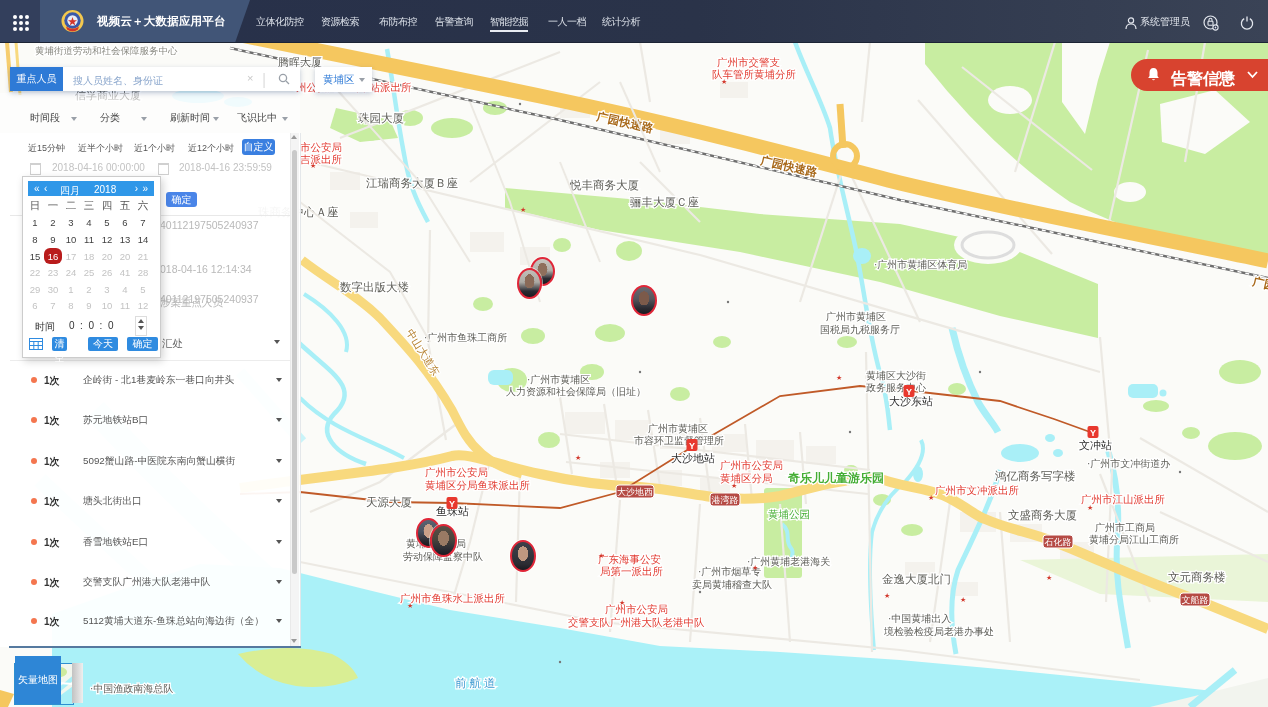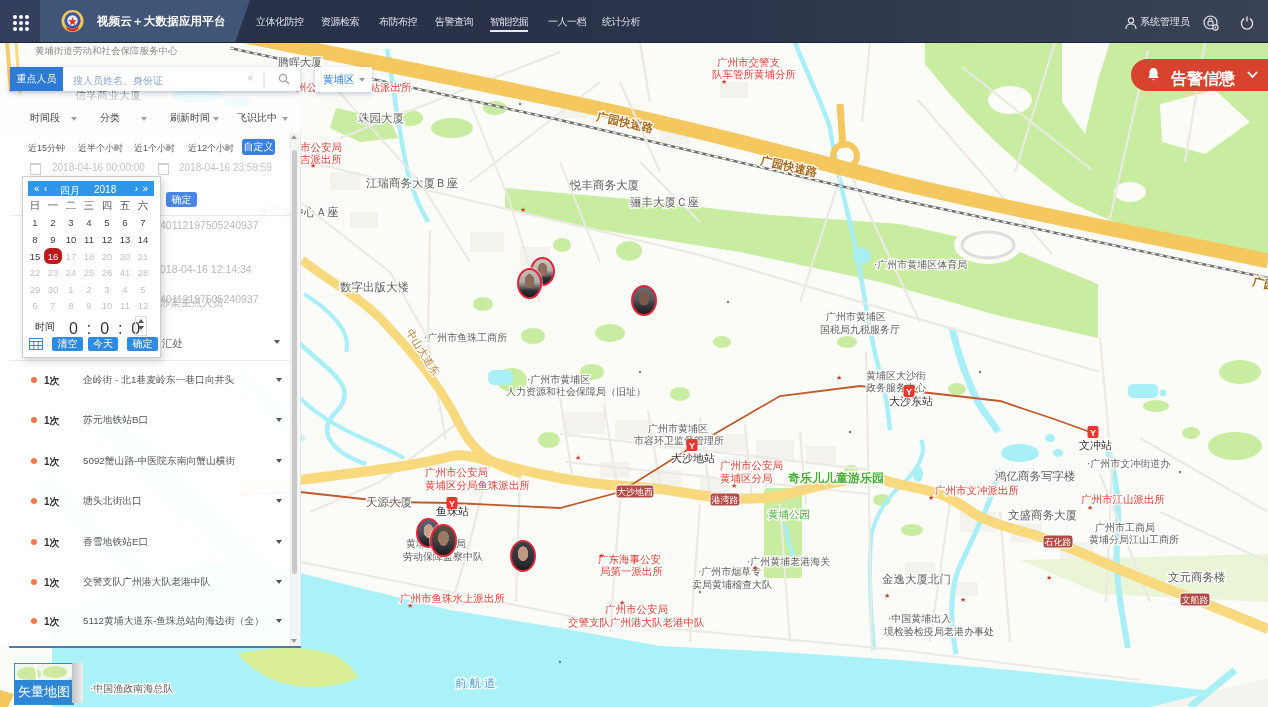--- a/index.html
+++ b/index.html
@@ -45,21 +45,21 @@
 .dot{width:6px;height:6px;border-radius:50%;background:#f4764f}
 .li1{font-size:10px;font-weight:bold;color:#333}
 .li2{font-size:9.8px;color:#555}
 .lcar{width:0;height:0;border-left:3.5px solid transparent;border-right:3.5px solid transparent;border-top:4.5px solid #555}
 
 #sbt{left:290px;top:133px;width:8px;height:514px;background:#f4f4f4;border-left:1px solid #e9e9e9}
 #sbh{left:291.5px;top:150px;width:5.5px;height:424px;background:#c9c9c9;border-radius:3px}
 
 #mm{left:14px;top:663px;width:58px;height:40px;border:1px solid #2e8fd0;background:#eaf2e4}
 #mmg{left:72px;top:663px;width:11px;height:40px;background:linear-gradient(90deg,#c2c2c2,#efefef)}
-#mml{position:absolute;left:0px;bottom:0px;background:#2e86d6;color:#fff;font-size:13px;padding:3px 3px}
+#mml{position:absolute;left:0px;bottom:0px;background:#2e86d6;color:#fff;font-size:10px;padding:17px 3px}
 </style></head><body>
 <svg id="map" class="a" width="1268" height="665" viewBox="0 0 1268 665">
 <rect width="1268" height="665" fill="#fbfbf8"></rect>
     <rect x="565" y="370" width="40" height="22" fill="#f4f2ed"></rect>
     <rect x="615" y="378" width="36" height="20" fill="#f4f2ed"></rect>
     <rect x="660" y="385" width="40" height="22" fill="#f4f2ed"></rect>
     <rect x="712" y="392" width="34" height="18" fill="#f4f2ed"></rect>
     <rect x="756" y="398" width="38" height="20" fill="#f4f2ed"></rect>
     <rect x="806" y="404" width="30" height="18" fill="#f4f2ed"></rect>
     <rect x="960" y="470" width="36" height="20" fill="#f4f2ed"></rect>
@@ -502,39 +502,39 @@
           <td class="g">7</td>
           <td class="g">8</td>
           <td class="g">9</td>
           <td class="g">10</td>
           <td class="g">11</td>
           <td class="g">12</td>
         </tr>
 </tbody>
     </table>
 <div style="position:absolute;left:12px;top:143px;font-size:10px;color:#333">时间</div>
-<div style="position:absolute;left:46px;top:143px;font-size:16px;color:#333">0&nbsp;&nbsp;:&nbsp;&nbsp;0&nbsp;&nbsp;:&nbsp;&nbsp;0</div>
+<div style="position:absolute;left:46px;top:143px;font-size:10px;color:#333">0&nbsp;&nbsp;:&nbsp;&nbsp;0&nbsp;&nbsp;:&nbsp;&nbsp;0</div>
 <div style="position:absolute;left:112px;top:139px;width:10px;height:18px;border:1px solid #ddd">
 <div style="width:0;height:0;border-left:3px solid transparent;border-right:3px solid transparent;border-bottom:4px solid #555;margin:2px auto"></div>
 <div style="width:0;height:0;border-left:3px solid transparent;border-right:3px solid transparent;border-top:4px solid #555;margin:3px auto"></div>
     </div>
 </div>
 <svg class="a" style="left:29px;top:337px" width="14" height="13" viewBox="0 0 14 13">
     <rect x="0.5" y="1.5" width="13" height="11" fill="none" stroke="#2f8be0" stroke-width="1"></rect>
     <line x1="0.5" y1="4.5" x2="13.5" y2="4.5" stroke="#2f8be0"></line>
     <line x1="4.8" y1="4.5" x2="4.8" y2="12.5" stroke="#2f8be0"></line>
     <line x1="9.2" y1="4.5" x2="9.2" y2="12.5" stroke="#2f8be0"></line>
     <line x1="0.5" y1="8.5" x2="13.5" y2="8.5" stroke="#2f8be0"></line>
     <path d="M330,40 L420,140 L470,220" stroke="#ece9e3" stroke-width="2" fill="none"></path>
     <path d="M300,160 L390,230 L430,300" stroke="#ece9e3" stroke-width="2" fill="none"></path>
     <path d="M470,60 L510,160 L540,260" stroke="#ece9e3" stroke-width="2" fill="none"></path>
     <path d="M560,120 L600,220" stroke="#ece9e3" stroke-width="2" fill="none"></path>
     <path d="M620,40 L660,130" stroke="#ece9e3" stroke-width="2" fill="none"></path>
   </svg>
-<div class="a cbtn" style="left:52px;width:31px">清空</div>
+<div class="a cbtn" style="left:52px;width:15px">清空</div>
 <div class="a cbtn" style="left:88px;width:30px">今天</div>
 <div class="a cbtn" style="left:127px;width:31px">确定</div>
 <span class="a dot" style="left:31px;top:377px"></span>
 <div class="a li1" style="left:44px;top:374px">1次</div>
 <div class="a li2" style="left:83px;top:374px">企岭街 - 北1巷麦岭东一巷口向井头</div>
 <span class="a lcar" style="left:276px;top:378px"></span>
 <span class="a dot" style="left:31px;top:417px"></span>
 <div class="a li1" style="left:44px;top:414px">1次</div>
 <div class="a li2" style="left:83px;top:414px">苏元地铁站B口</div>
 <span class="a lcar" style="left:276px;top:418px"></span>

